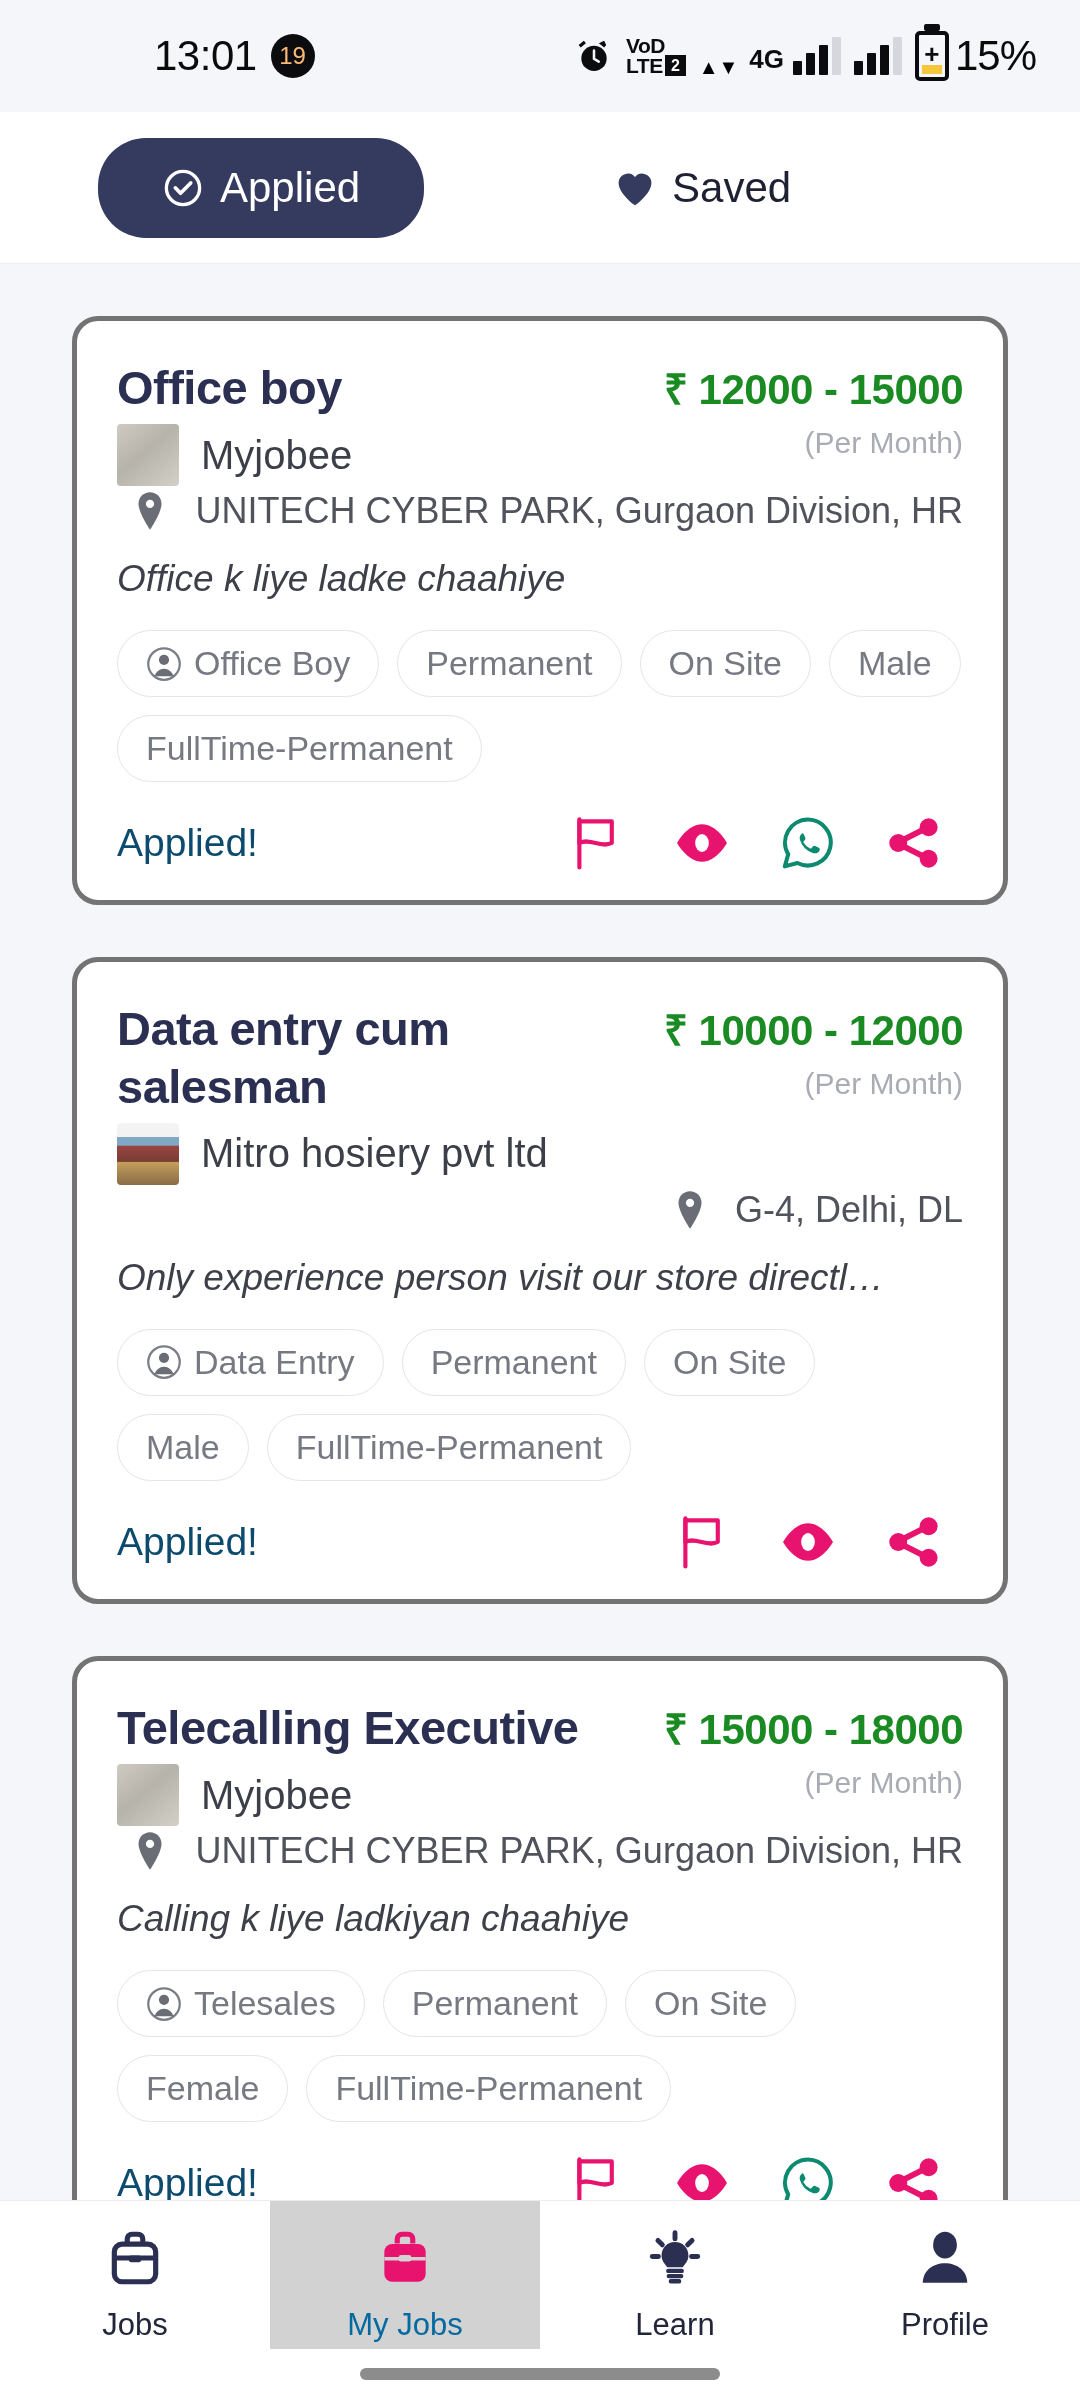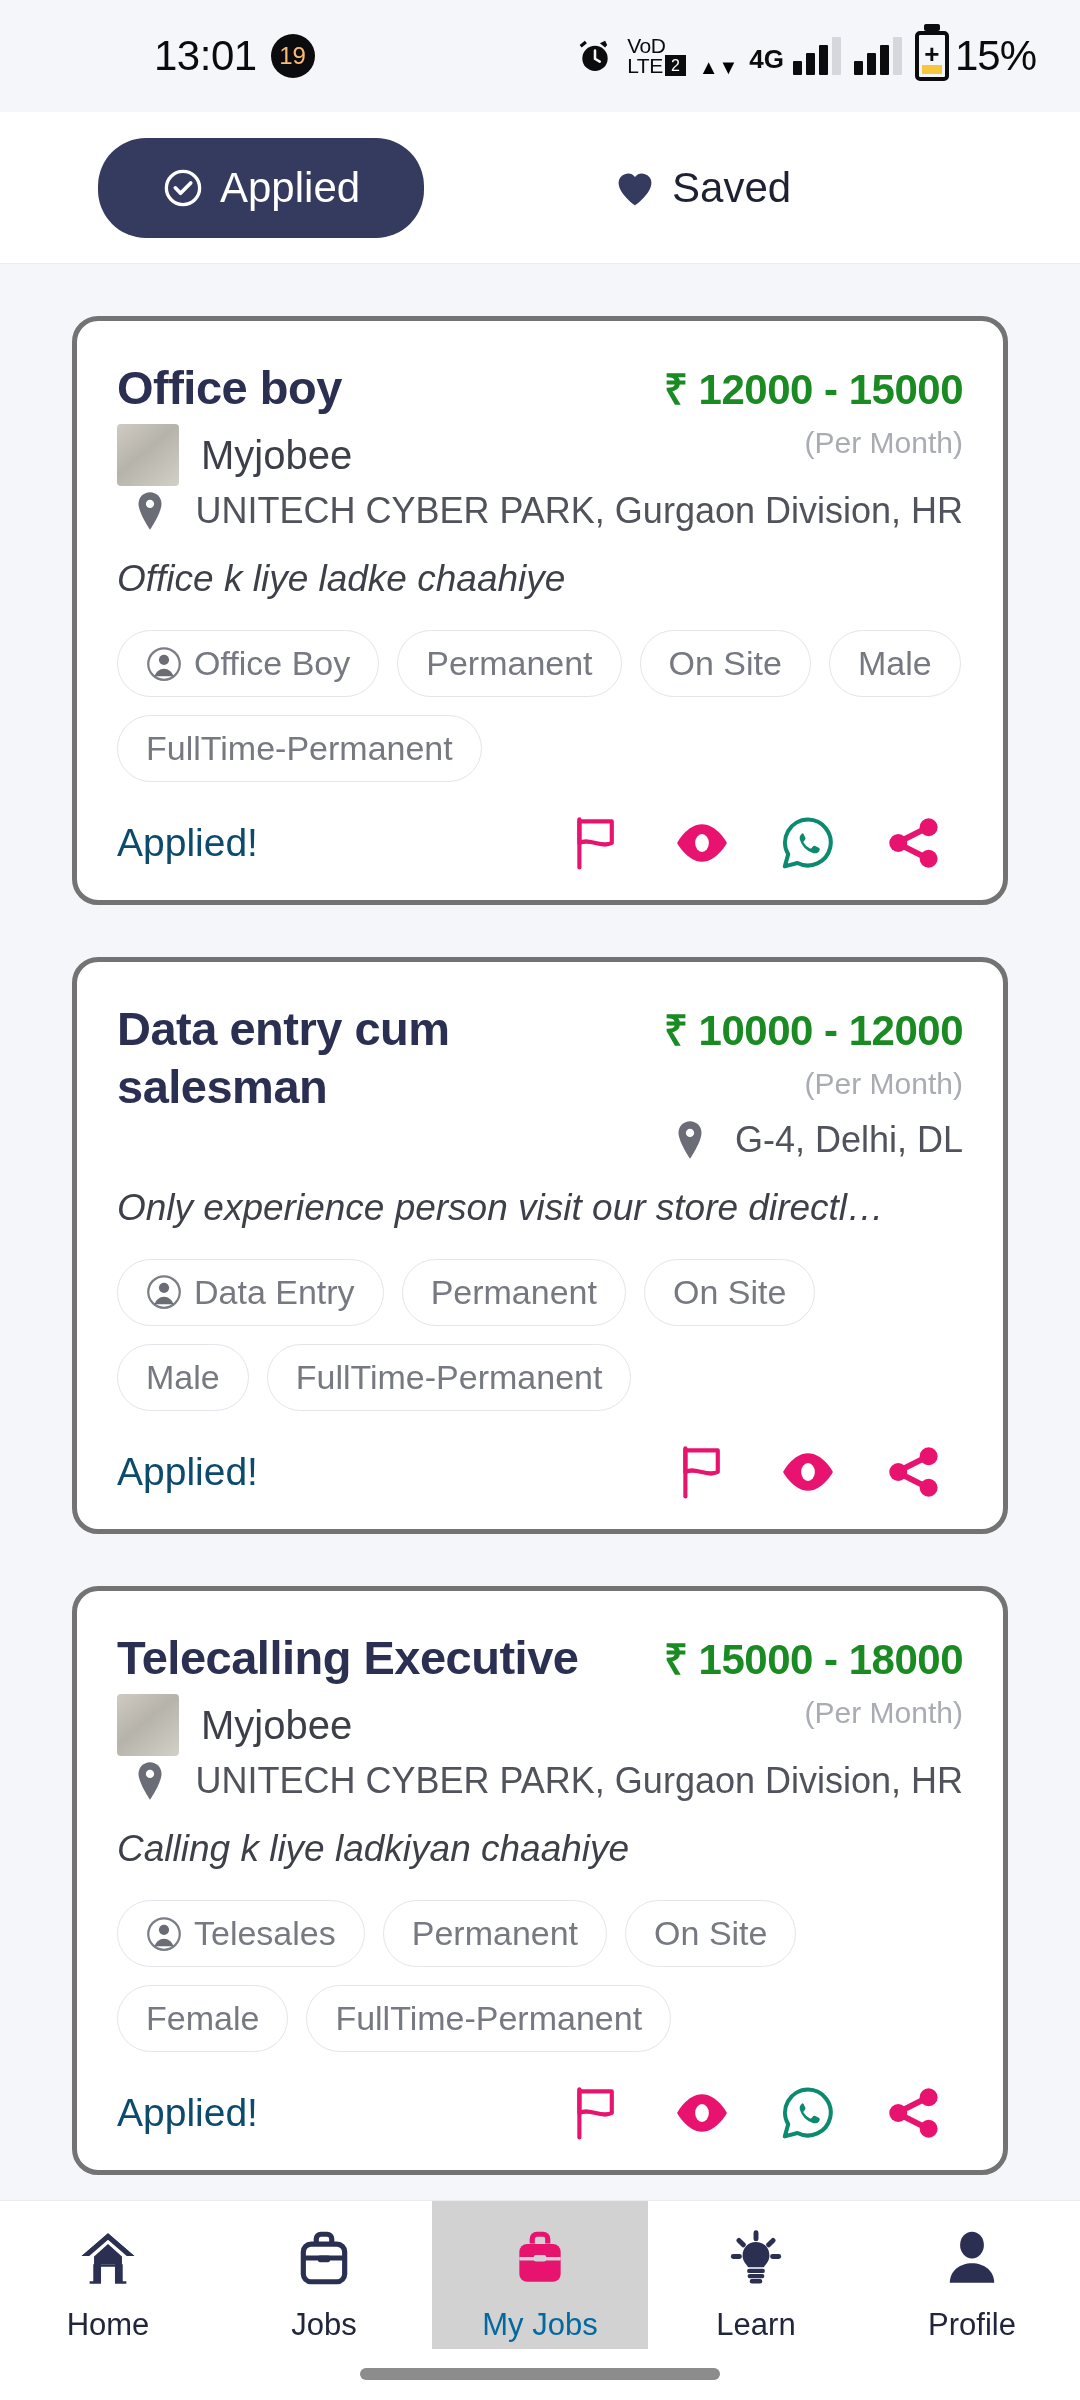--- a/index.html
+++ b/index.html
@@ -23,21 +23,21 @@
   .sb-badge{
     width:44px;height:44px;border-radius:50%;
     background:#0c0c0e;color:#fdba74;
     display:flex;align-items:center;justify-content:center;
     font-size:24px;font-weight:normal;
   }
   .sb-right{ margin-left:auto; display:flex; align-items:center; gap:13px; }
   .alarm-ic{ width:38px;height:38px; }
   .volte{
     display:flex;flex-direction:column; line-height:0.95;
-    font-size:21px;font-weight:normal;color:#0c0c0e;
+    font-size:21px;font-weight:bold;color:#0c0c0e;
     letter-spacing:-0.5px;
   }
   .volte .r2{ display:flex; align-items:center; gap:2px;}
   .volte .boxnum{
     display:inline-flex;align-items:center;justify-content:center;
     background:#0c0c0e;color:#fff;width:21px;height:21px;font-size:16px;
   }
   .net{ display:flex; align-items:flex-end; gap:9px; }
   .gtag{ font-size:26px;font-weight:bold;color:#0c0c0e; display:flex;align-items:center; }
   .arrows{ font-size:20px; line-height:0.8; display:flex;flex-direction:column; margin-right:2px;}
@@ -283,20 +283,24 @@
           <path d="M7.6 10.4l9-4.6M7.6 13.6l9 4.6" stroke="#e8136f" stroke-width="2.6" fill="none"></path>
         </svg>
       </span>
     </div>
   </div>
 
   <div class="card">
     <div class="card-head">
       <div class="head-left">
         <div class="job-title">Data entry cum salesman</div>
+        <div class="company-row">
+          <span class="avatar store"></span>
+          <span class="company-name">Mitro hosiery pvt ltd</span>
+        </div>
       </div>
       <div class="head-right">
         <div class="salary">₹ 10000 - 12000</div>
         <div class="per-month">(Per Month)</div>
       </div>
     </div>
     <div class="loc-row">
       <svg class="pin-ic" viewBox="0 0 24 30">
         <path d="M12 0C6.9 0 2.8 4.1 2.8 9.2 2.8 16.5 12 30 12 30s9.2-13.5 9.2-20.8C21.2 4.1 17.1 0 12 0z" fill="#6a6d75"></path>
         <circle cx="12" cy="9.3" r="3.3" fill="#ffffff"></circle>
@@ -414,29 +418,20 @@
         </svg>
       </span>
     </div>
   </div>
 
 </div>
 
 <div class="bottomnav">
   <div class="nav-item">
     <svg class="nav-ic" viewBox="0 0 24 24">
-      <path d="M12 2.4 1.8 11.2h3.1V22h4.4v-6.6h5.4V22h4.4V11.2h3.1z" fill="#2b3053"></path>
-      <path d="M12 4.9 4.3 11.6V21h2V14.4h11.4V21h2v-9.4z" fill="#ffffff"></path>
-      <path d="M12 2.4 1.8 11.2h2.3L12 4.6l7.9 6.6h2.3z" fill="#2b3053"></path>
-      <path d="M12 6.6 6.6 11.4V21h2.6v-6.6h5.6V21h2.6v-9.6z" fill="#2b3053"></path>
-    </svg>
-    <span class="nav-label">Home</span>
-  </div>
-  <div class="nav-item">
-    <svg class="nav-ic" viewBox="0 0 24 24">
       <rect x="4" y="6.6" width="16" height="14.6" rx="3" fill="none" stroke="#2b3053" stroke-width="2"></rect>
       <path d="M9 6.4V4.6c0-1 .8-1.8 1.8-1.8h2.4c1 0 1.8.8 1.8 1.8v1.8" fill="none" stroke="#2b3053" stroke-width="2"></path>
       <path d="M4 12h16" stroke="#2b3053" stroke-width="2"></path>
       <rect x="9.6" y="11" width="4.8" height="2.6" rx="0.8" fill="#2b3053"></rect>
     </svg>
     <span class="nav-label">Jobs</span>
   </div>
   <div class="nav-item active">
     <svg class="nav-ic" viewBox="0 0 24 24">
       <rect x="4" y="6.6" width="16" height="14.6" rx="3" fill="#e8136f"></rect>

